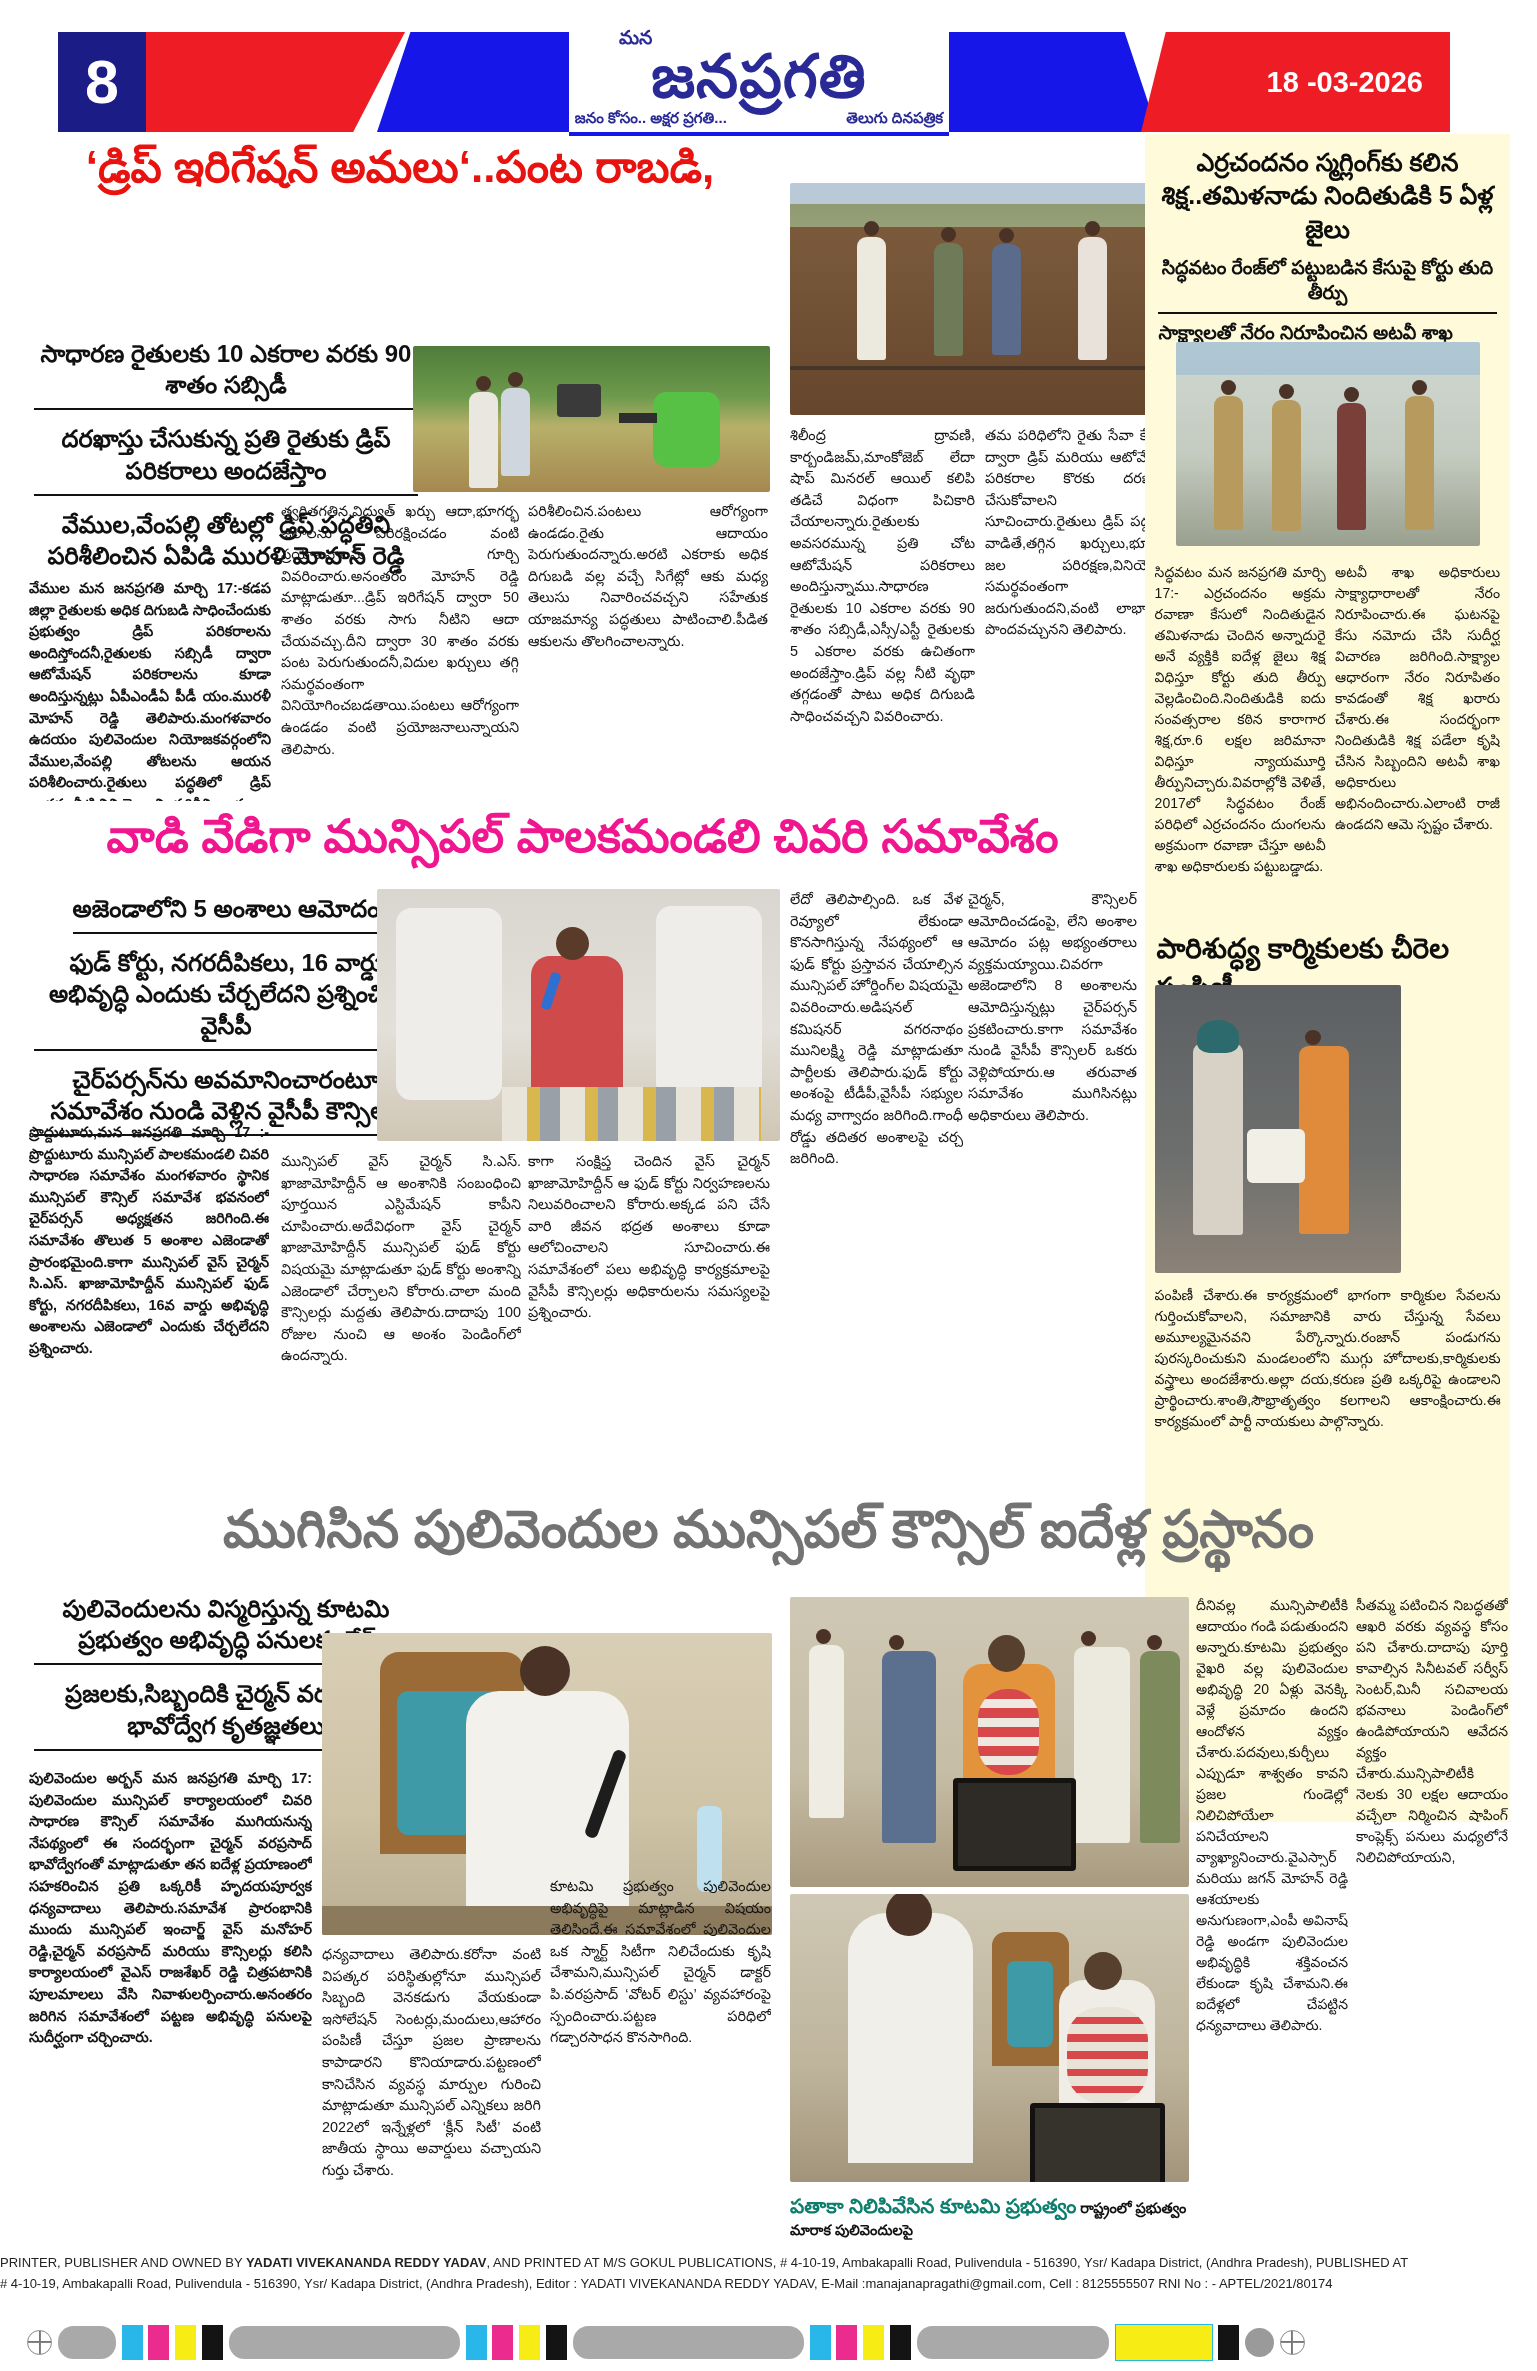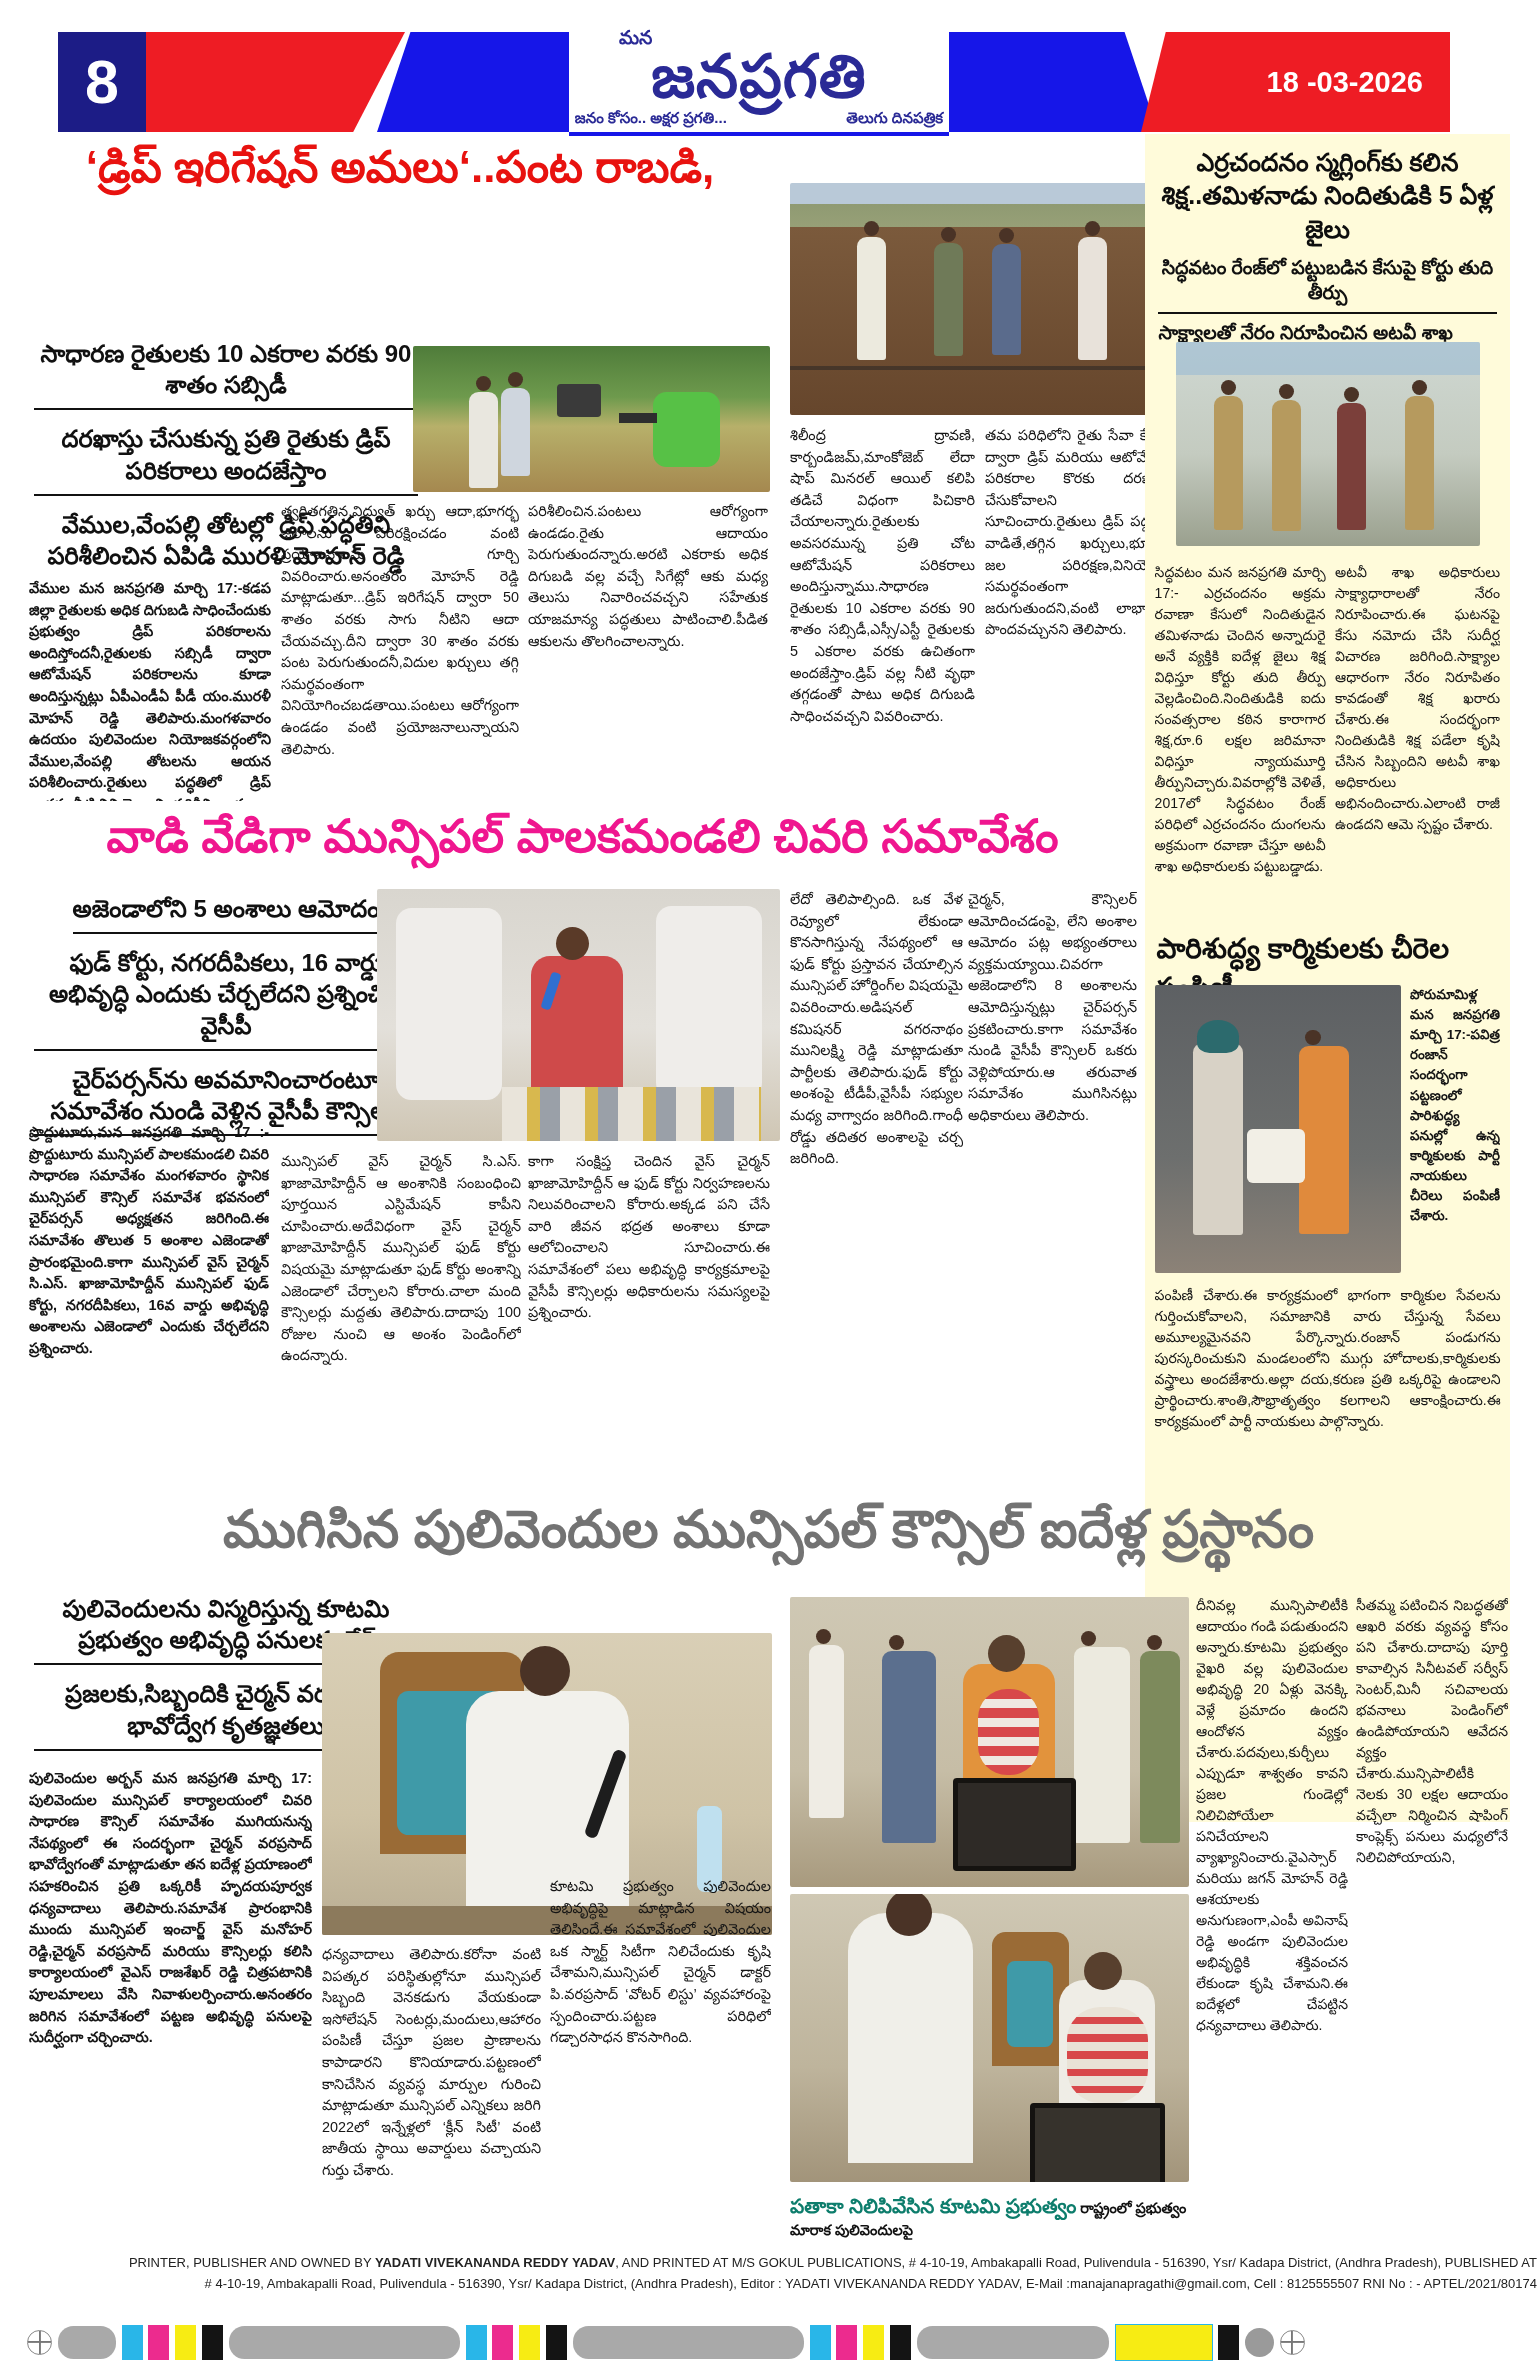--- a/index.html
+++ b/index.html
@@ -30,21 +30,21 @@
   .y-sub{font-weight:bold;font-size:19px;text-align:center;line-height:1.3;}
   .y-sub.u{border-bottom:2.9px solid #111;padding-bottom:5.8px;}
   .y-h2{font-weight:bold;font-size:28px;color:#0e0e0e;}
   
   .photo{position:absolute;overflow:hidden;border-radius:1.9px;}
   .fig{position:absolute;width:29px;border-radius:9.6px 9.6px 2.9px 2.9px;}
   .fig::before{content:"";position:absolute;top:-16.3px;left:6.7px;width:15.4px;height:15.4px;border-radius:50%;background:#4a3326;}
   .pp{position:absolute;}
   .hilite{color:#0d7d6c;font-weight:bold;font-size:20px;}
   
-  .imprint{text-align:right;font-size:13px;line-height:1.6;color:#222;}
+  .imprint{text-align:left;font-size:13px;line-height:1.6;color:#222;}
   .cbar{display:flex;align-items:center;gap:5.8px;}
   .graybar{background:#a9a9a9;height:33px;border-radius:15.4px;}
   .sq{width:21px;height:35px;}
   .reg{width:23px;height:23px;background:
        linear-gradient(#777,#777) center/1.9px 100% no-repeat,
        linear-gradient(#777,#777) center/100% 1.9px no-repeat;border-radius:50%;border:1.4px solid #888;}
 </style>
 </head>
 <body>
 
@@ -122,23 +122,20 @@
     <div class="col" style="position:absolute;left:190px;top:428px;width:165px;height:357px;font-size:14px;">అటవీ శాఖ అధికారులు సాక్ష్యాధారాలతో నేరం నిరూపించారు.ఈ ఘటనపై కేసు నమోదు చేసి సుదీర్ఘ విచారణ జరిగింది.సాక్ష్యాల ఆధారంగా నేరం నిరూపితం కావడంతో శిక్ష ఖరారు చేశారు.ఈ సందర్భంగా నిందితుడికి శిక్ష పడేలా కృషి చేసిన సిబ్బందిని అటవీ శాఖ అధికారులు అభినందించారు.ఎలాంటి రాజీ ఉండదని ఆమె స్పష్టం చేశారు.</div>
 
     <div class="y-h2" style="position:absolute;left:11.5px;top:799px;width:342px;">పారిశుద్ధ్య కార్మికులకు చీరెల పంపిణీ</div>
 
     <div class="photo" style="left:9.6px;top:851px;width:246px;height:288px;background:linear-gradient(180deg,#5d6063 0%,#6d6f6e 60%,#8c8277 100%);">
       <div class="fig" style="left:38px;top:58px;height:192px;width:50px;background:#d8d2c6;"></div>
       <div class="pp" style="left:42px;top:35px;width:42px;height:33px;background:#2c6a6d;border-radius:50% 50% 30% 30%;"></div>
       <div class="fig" style="left:144px;top:61px;height:188px;width:50px;background:#e08a3c;"></div>
       <div class="pp" style="left:92px;top:144px;width:58px;height:54px;background:#f2efe6;border-radius:5.8px;"></div>
     </div>
-    <div class="col" style="position:absolute;left:265px;top:851px;width:90px;height:288px;font-size:13.4px;">
-      <span class="dateline">పోరుమామిళ్ల మన జనప్రగతి మార్చి 17:-పవిత్ర రంజాన్ సందర్భంగా పట్టణంలో పారిశుద్ధ్య పనుల్లో ఉన్న కార్మికులకు పార్టీ నాయకులు చీరెలు పంపిణీ చేశారు.</span>
-    </div>
     <div class="col" style="position:absolute;left:9.6px;top:1151px;width:346px;height:197px;font-size:14px;">పంపిణీ చేశారు.ఈ కార్యక్రమంలో భాగంగా కార్మికుల సేవలను గుర్తించుకోవాలని, సమాజానికి వారు చేస్తున్న సేవలు అమూల్యమైనవని పేర్కొన్నారు.రంజాన్ పండుగను పురస్కరించుకుని మండలంలోని ముగ్గు హోదాలకు,కార్మికులకు వస్త్రాలు అందజేశారు.అల్లా దయ,కరుణ ప్రతి ఒక్కరిపై ఉండాలని ప్రార్థించారు.శాంతి,సౌభ్రాతృత్వం కలగాలని ఆకాంక్షించారు.ఈ కార్యక్రమంలో పార్టీ నాయకులు పాల్గొన్నారు.</div>
   </div>
 
   <div class="abs hl-pink" style="left:29px;top:813px;width:1107px;height:67px;">వాడి వేడిగా మున్సిపల్ పాలకమండలి చివరి సమావేశం</div>
 
   <div class="abs subs" style="left:34px;top:893px;width:384px;height:223px;">
     <div class="sub u">అజెండాలోని 5 అంశాలు ఆమోదం</div>
     <div class="sub u">ఫుడ్ కోర్టు, నగరదీపికలు, 16 వార్డు అభివృద్ధి ఎందుకు చేర్చలేదని ప్రశ్నించిన వైసీపీ</div>
     <div class="sub u">చైర్‌పర్సన్‌ను అవమానించారంటూ సమావేశం నుండి వెళ్లిన వైసీపీ కౌన్సిలర్</div>
   </div>

